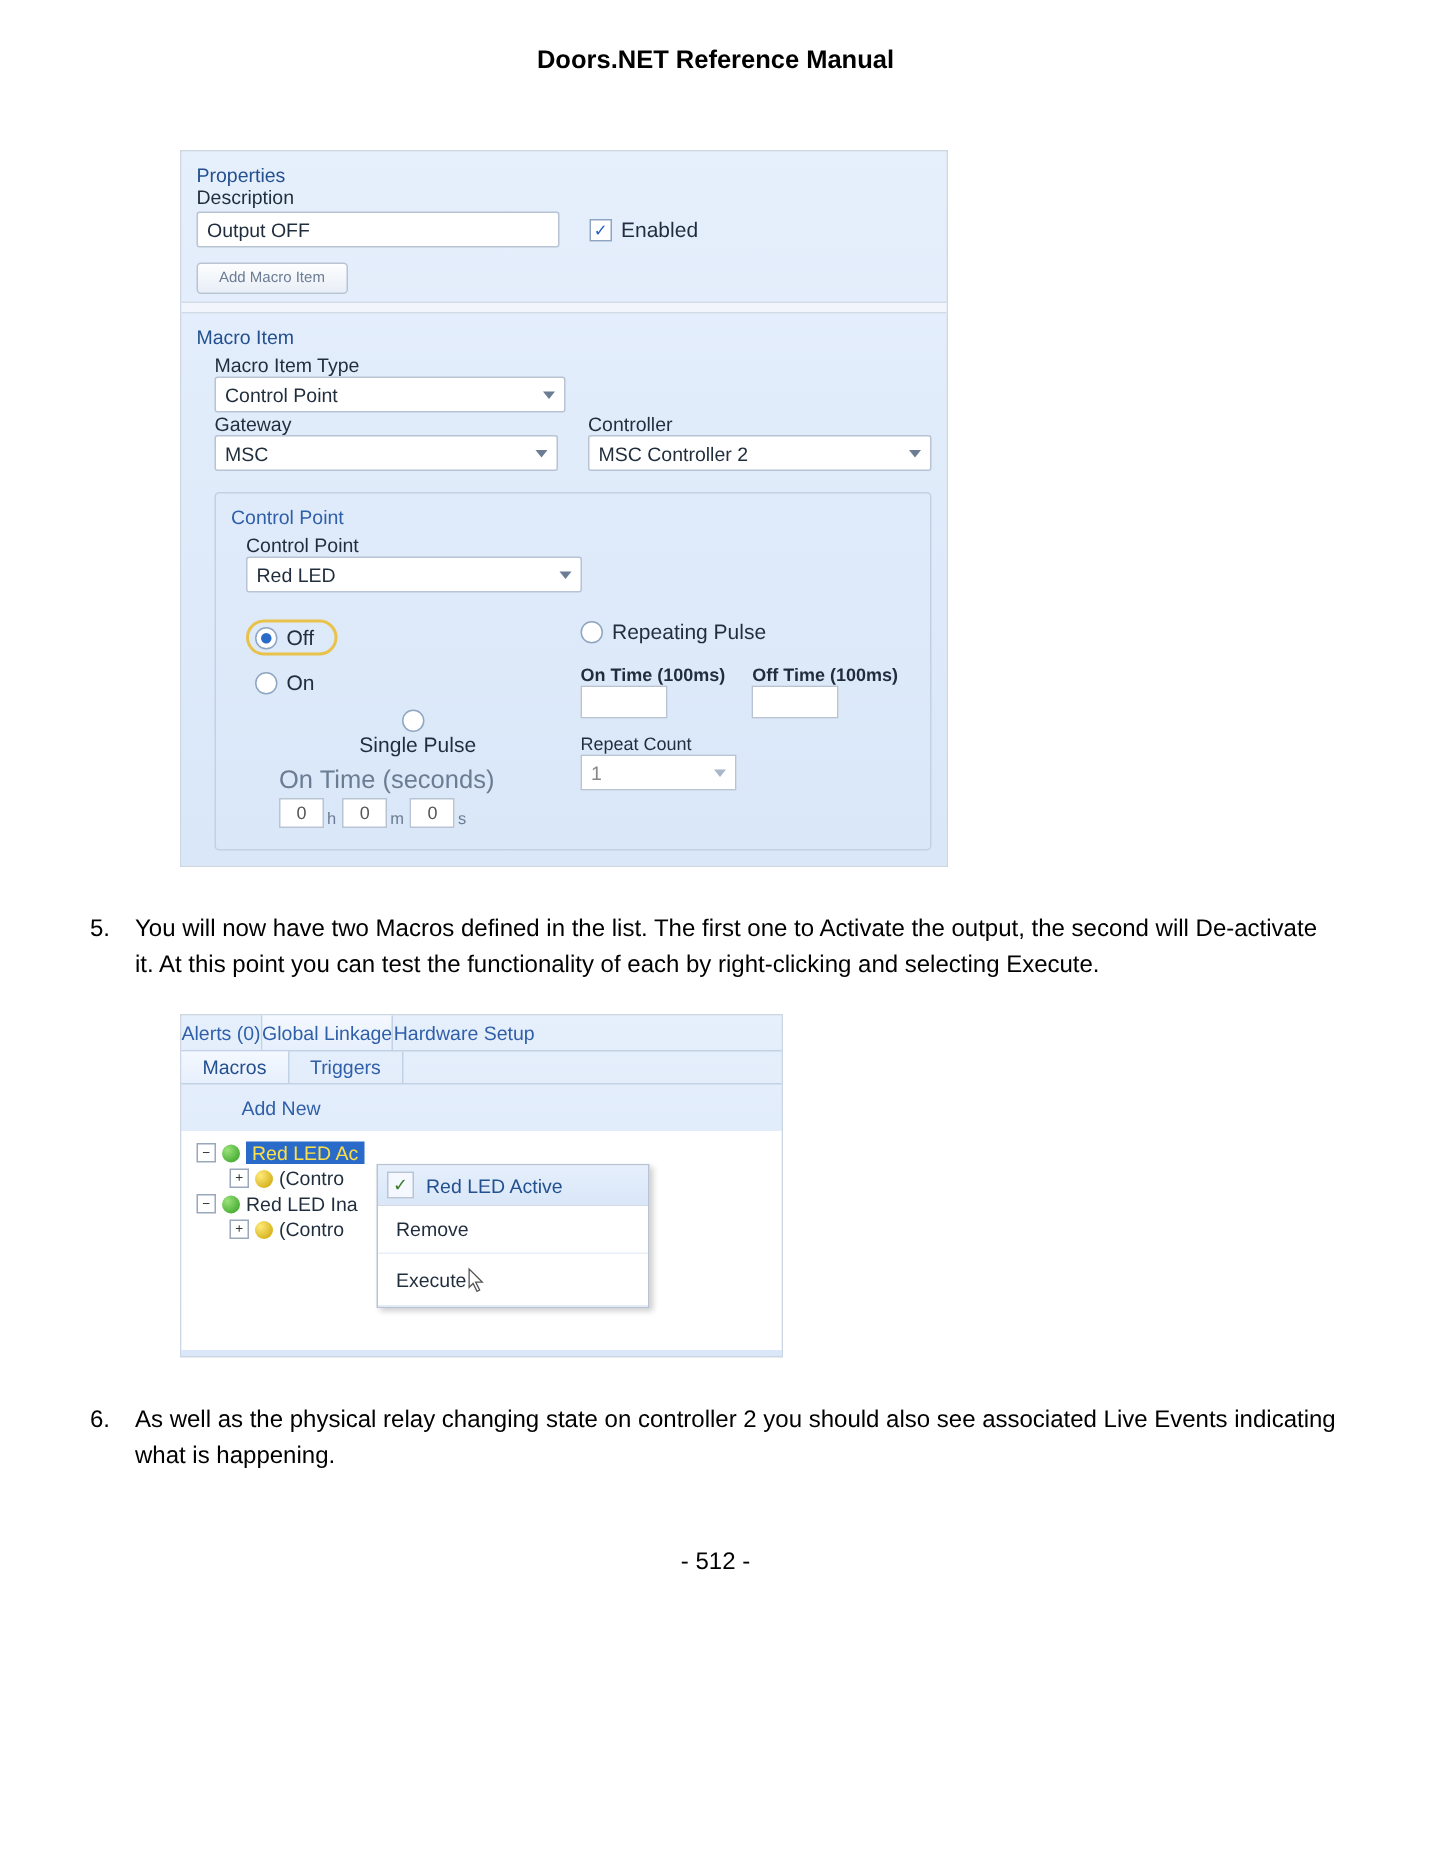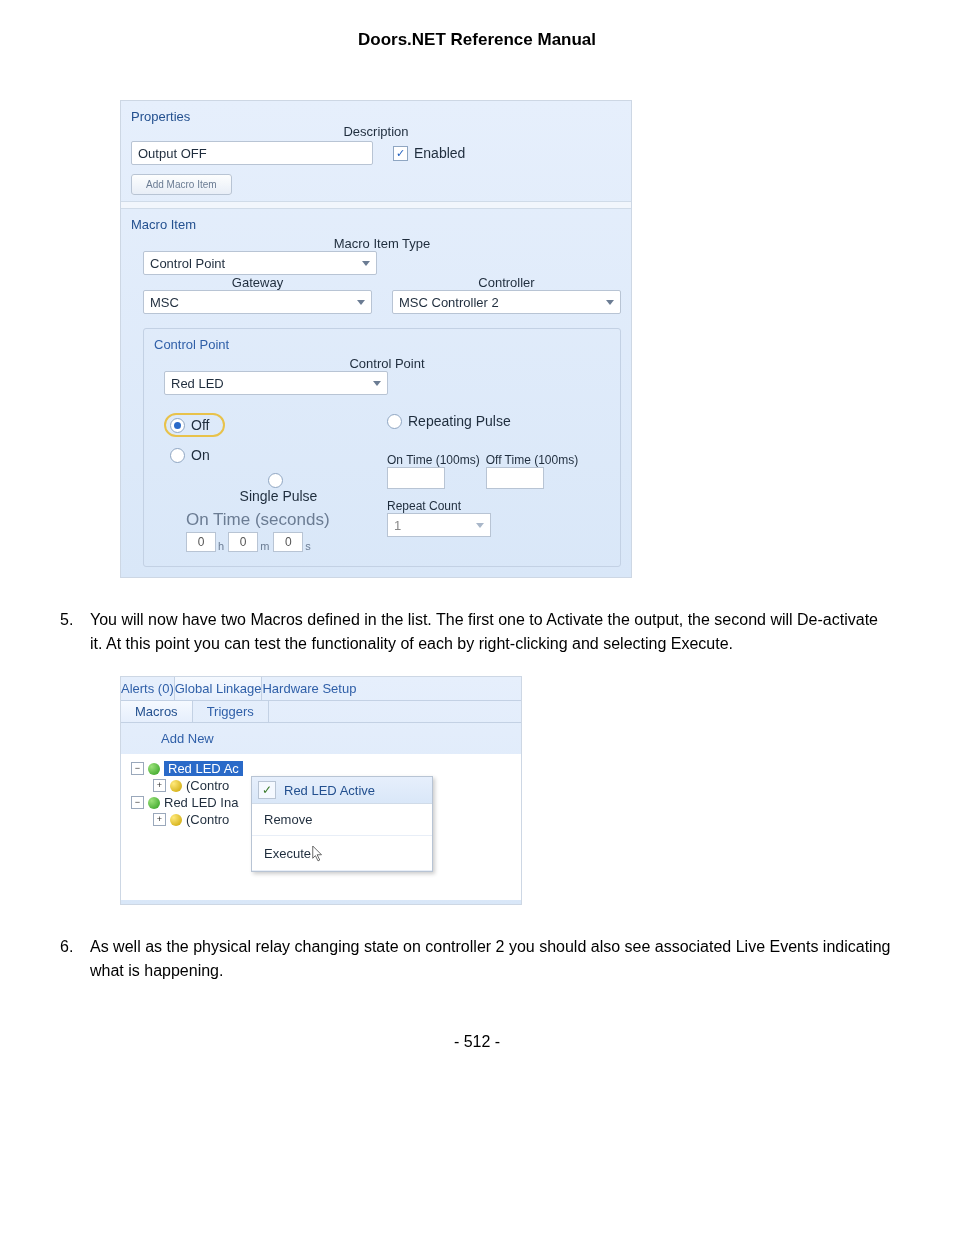--- a/index.html
+++ b/index.html
@@ -28,21 +28,20 @@
     padding: 6px 10px 10px 10px;
   }
   .panel-header {
     color: #23508f;
     padding: 2px 0 0 0;
     font-size: 13px;
   }
   .panel-label {
     color: #1f2d3d;
     font-size: 13px;
-    text-align: center;
   }
   .row {
     display: flex;
     align-items: center;
   }
   .col {
     flex: 1;
   }
   .textfield, .dropdown {
     background: #fff;
@@ -251,21 +250,21 @@
   }
   .node-icon {
     width: 12px; height: 12px;
     border-radius: 50%;
     margin-right: 4px;
   }
   .green { background: radial-gradient(circle at 30% 30%, #9be27a, #2e9e1f); }
   .yellow { background: radial-gradient(circle at 30% 30%, #ffe97a, #c9a200); }
   .selected-node {
     background: #2a6ac8;
-    color: #ffffff;
+    color: #fde047;
     padding: 0 4px;
   }
   .context-menu {
     position: absolute;
     left: 130px;
     top: 22px;
     width: 180px;
     background: #fff;
     border: 1px solid #b8c4d4;
     box-shadow: 2px 2px 4px rgba(0,0,0,0.2);
@@ -375,21 +374,21 @@
                   <span class="unit">m</span>
                 <span class="small-input">0</span>
                   <span class="unit">s</span>
               </div>
             </div>
             <div style="flex:1;">
               <div style="display:flex; align-items:center;">
                 <span class="radio"></span>
                 <span>Repeating Pulse</span>
               </div>
-              <div class="row" style="margin-top:24px; gap:6px;">
+              <div class="row" style="margin-top:14px; gap:18px;font-weight:bold;">
                 <div>
                   <div style="font-size:12px; color:#1f2d3d;">On Time (100ms)</div>
                   <div class="small-field"></div>
                 </div>
                 <div>
                   <div style="font-size:12px; color:#1f2d3d;">Off Time (100ms)</div>
                   <div class="small-field"></div>
                 </div>
               </div>
               <div style="margin-top:10px; font-size:12px; color:#1f2d3d;">Repeat Count</div>

